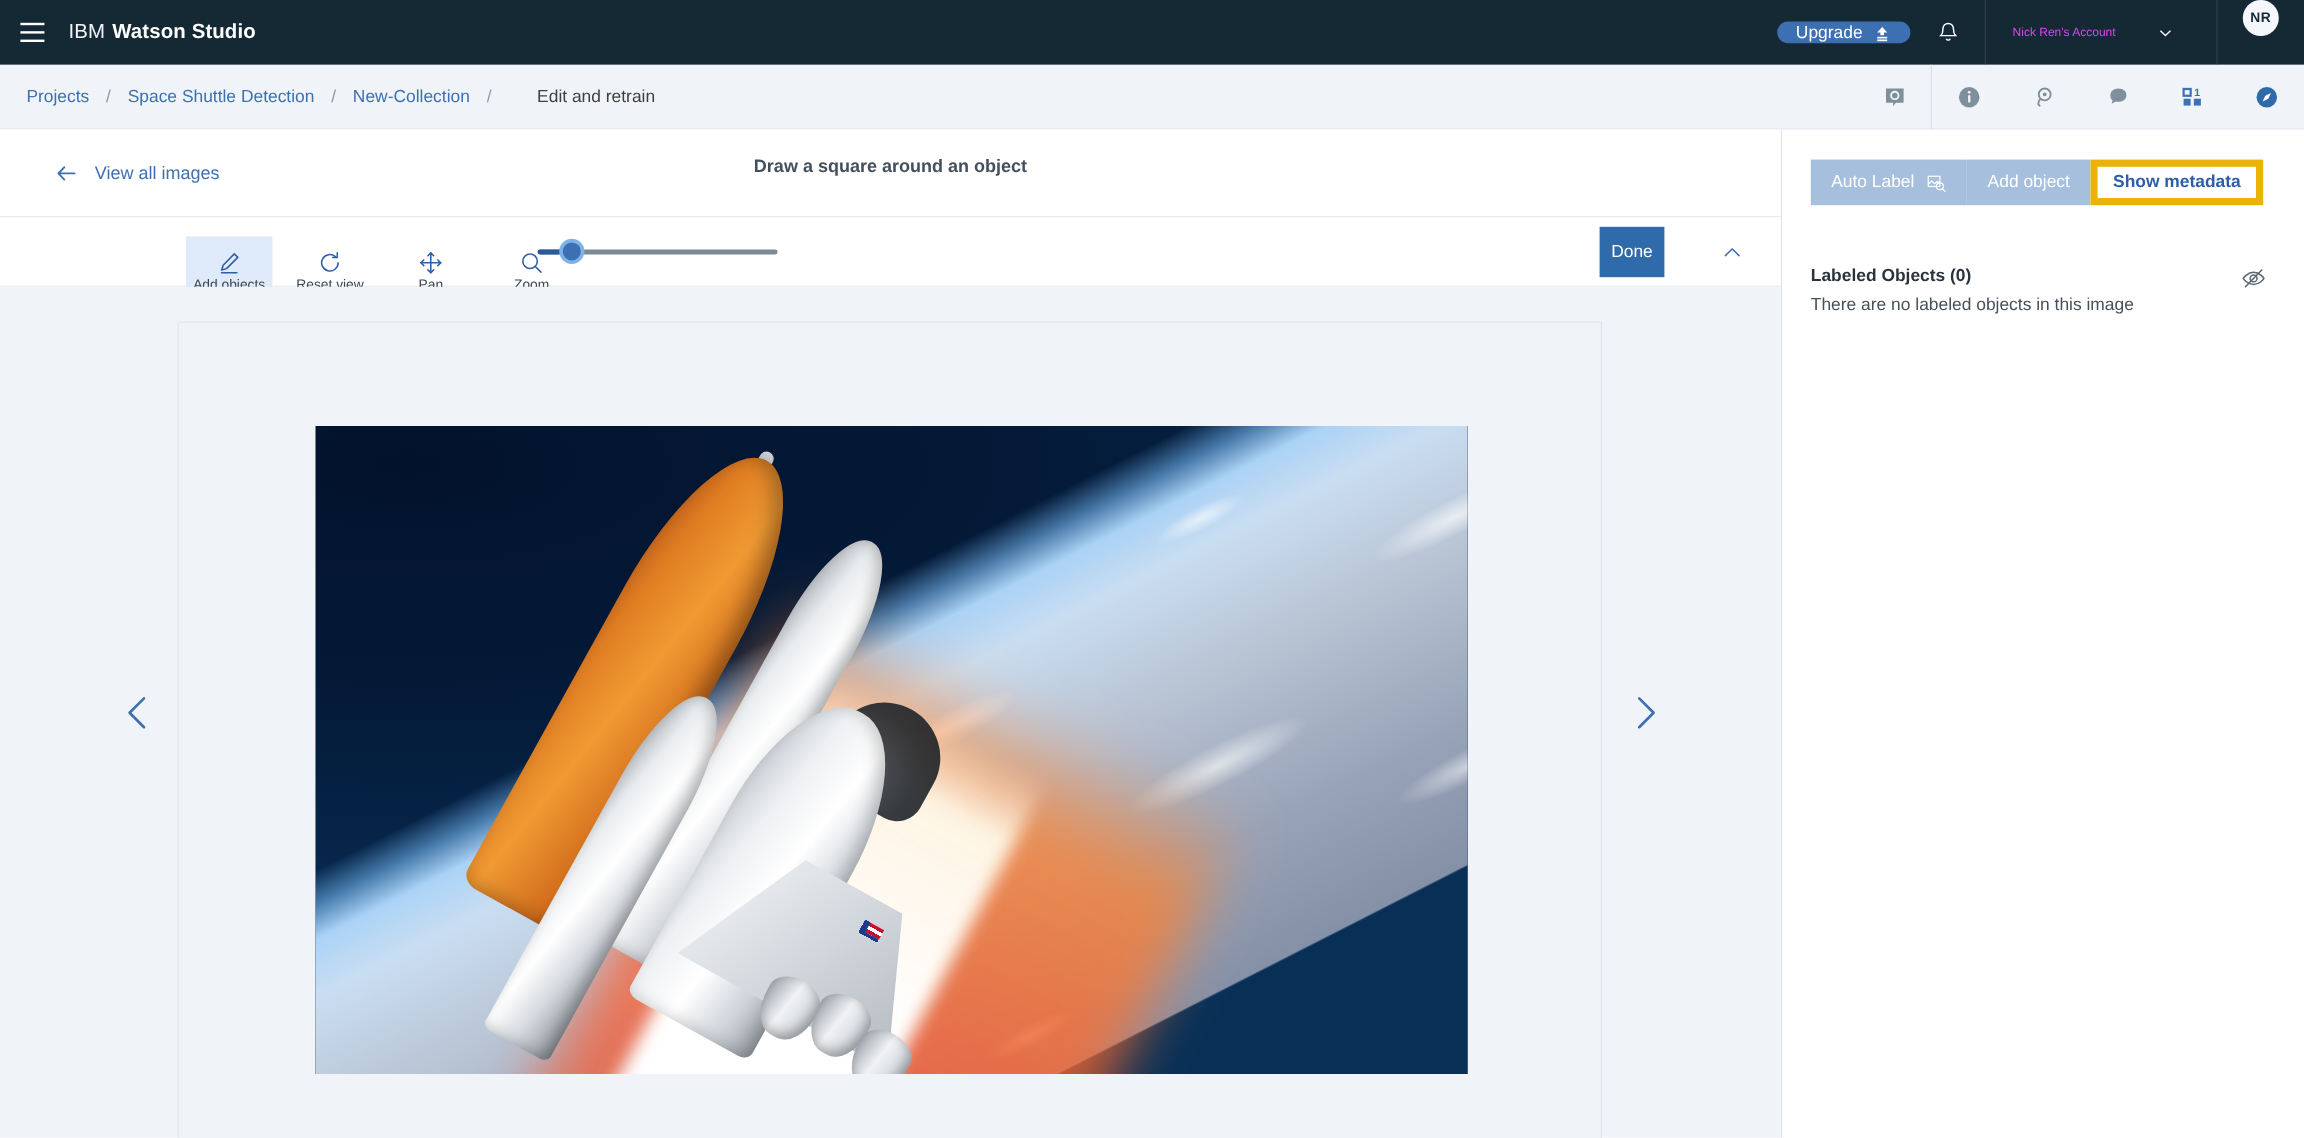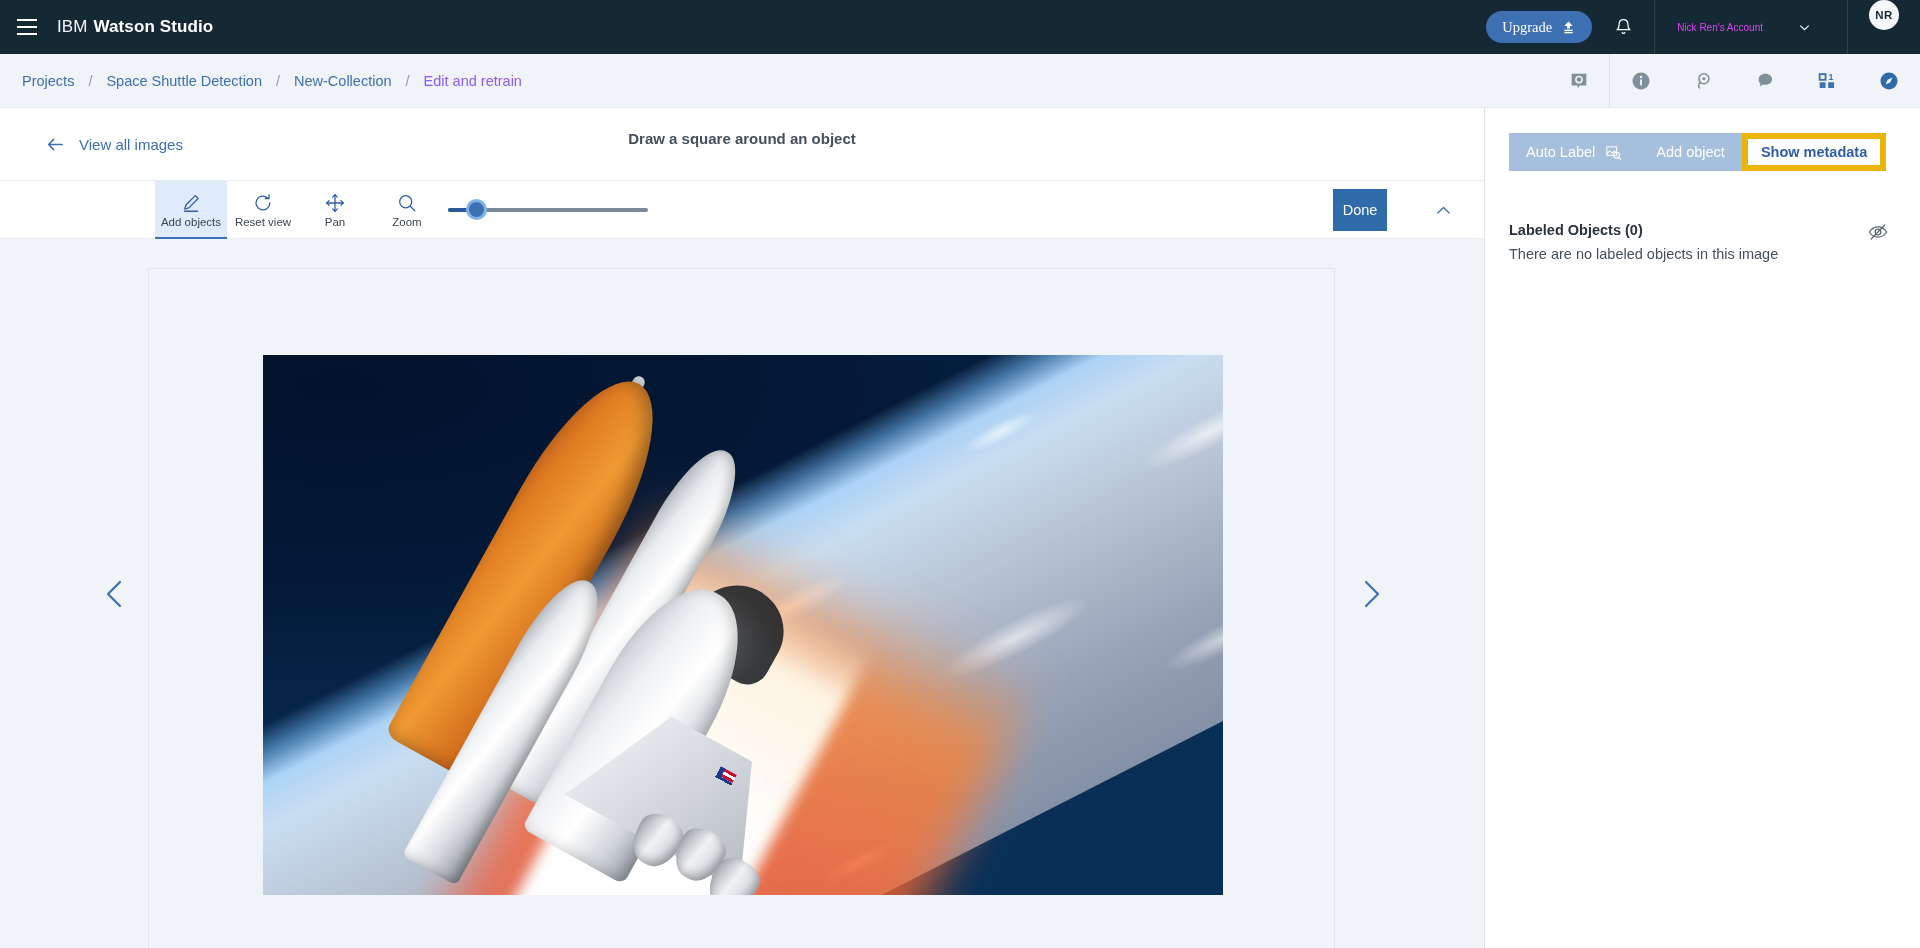--- a/index.html
+++ b/index.html
@@ -32,25 +32,25 @@
     font-size: 17px; margin-left: 3px; letter-spacing: .1px;
     display: flex; gap: 6px; align-items: baseline;
     white-space: nowrap;
   }
   .brand .light { font-weight: 400; color: #f2f4f8; }
   .brand .bold  { font-weight: 700; color: #ffffff; }
   .header-right {
     margin-left: auto; display: flex; align-items: center; height: 54px;
   }
   .upgrade-btn {
-    display: flex; align-items: center; gap: 9px;
+    display: flex; align-items: flex-end; gap: 9px;
     background: #3d70b2; color: #fff;
     border: none; border-radius: 22px;
-    height: 32px; padding: 0 16px;
-    font-size: 14.5px; font-family: Liberation Serif, serif; cursor: pointer;
+    height: 18px; padding: 0 16px;
+    font-size: 14.5px; font-family: Liberation Sans, sans-serif; cursor: pointer;
     white-space: nowrap;
   }
   .bell-wrap {
     width: 62px; height: 54px; display: flex;
     align-items: center; justify-content: center; cursor: pointer;
   }
   .acct {
     display: flex; align-items: center; gap: 34px;
     height: 54px; padding: 0 35px 0 22px;
     border-left: 1px solid #2c3f4b; border-right: 1px solid #2c3f4b;
@@ -74,21 +74,21 @@
     width: 1920px; height: 54px;
     background: #f0f3f7;
     display: flex; align-items: center;
     border-bottom: 1px solid #e3e7ee;
   }
   .crumbs {
     display: flex; align-items: flex-start; gap: 0;
     margin-left: 22px; font-size: 14.5px; white-space: nowrap;
   }
   .crumb { color: #3d70b2; cursor: pointer; }
-  .crumb.current { color: #8b5cf6; cursor: default; }
+  .crumb.current { color: #404040; cursor: default; margin-left: 24px; }
   .crumb-sep { color: #8c9ba5; margin: 0 14px; }
   .crumb-icons {
     margin-left: auto; display: flex; align-items: center; height: 54px;
   }
   .cicon {
     width: 62px; height: 54px; display: flex;
     align-items: center; justify-content: center; cursor: pointer;
   }
   .cicon.first { border-right: 1px solid #dde2e9; }
 
@@ -130,21 +130,21 @@
     font-size: 14.5px; font-weight: 700; color: #2f3a45;
     cursor: pointer; white-space: nowrap;
   }
 
   
   .toolbar {
     position: relative; height: 59px; width: 100%;
     border-top: 1px solid #e8ebef; border-bottom: 1px solid #e8ebef;
     background: #ffffff;
   }
-  .tools { position: absolute; left: 155px; top: 0; display: flex; height: 58px; }
+  .tools { position: absolute; left: 155px; top: 16px; display: flex; height: 58px; gap: 12px; }
   .tool {
     width: 72px; height: 58px; display: flex; flex-direction: column;
     align-items: center; justify-content: center; gap: 3px;
     font-size: 11.5px; color: #3c4650; cursor: pointer; background: transparent;
     border: none; font-family: inherit;
   }
   .tool.active { background: #dfeafa; box-shadow: inset 0 -2px 0 0 #3d70b2; }
   .tool .tlabel { line-height: 1; white-space: nowrap; }
 
   .slider-wrap {

